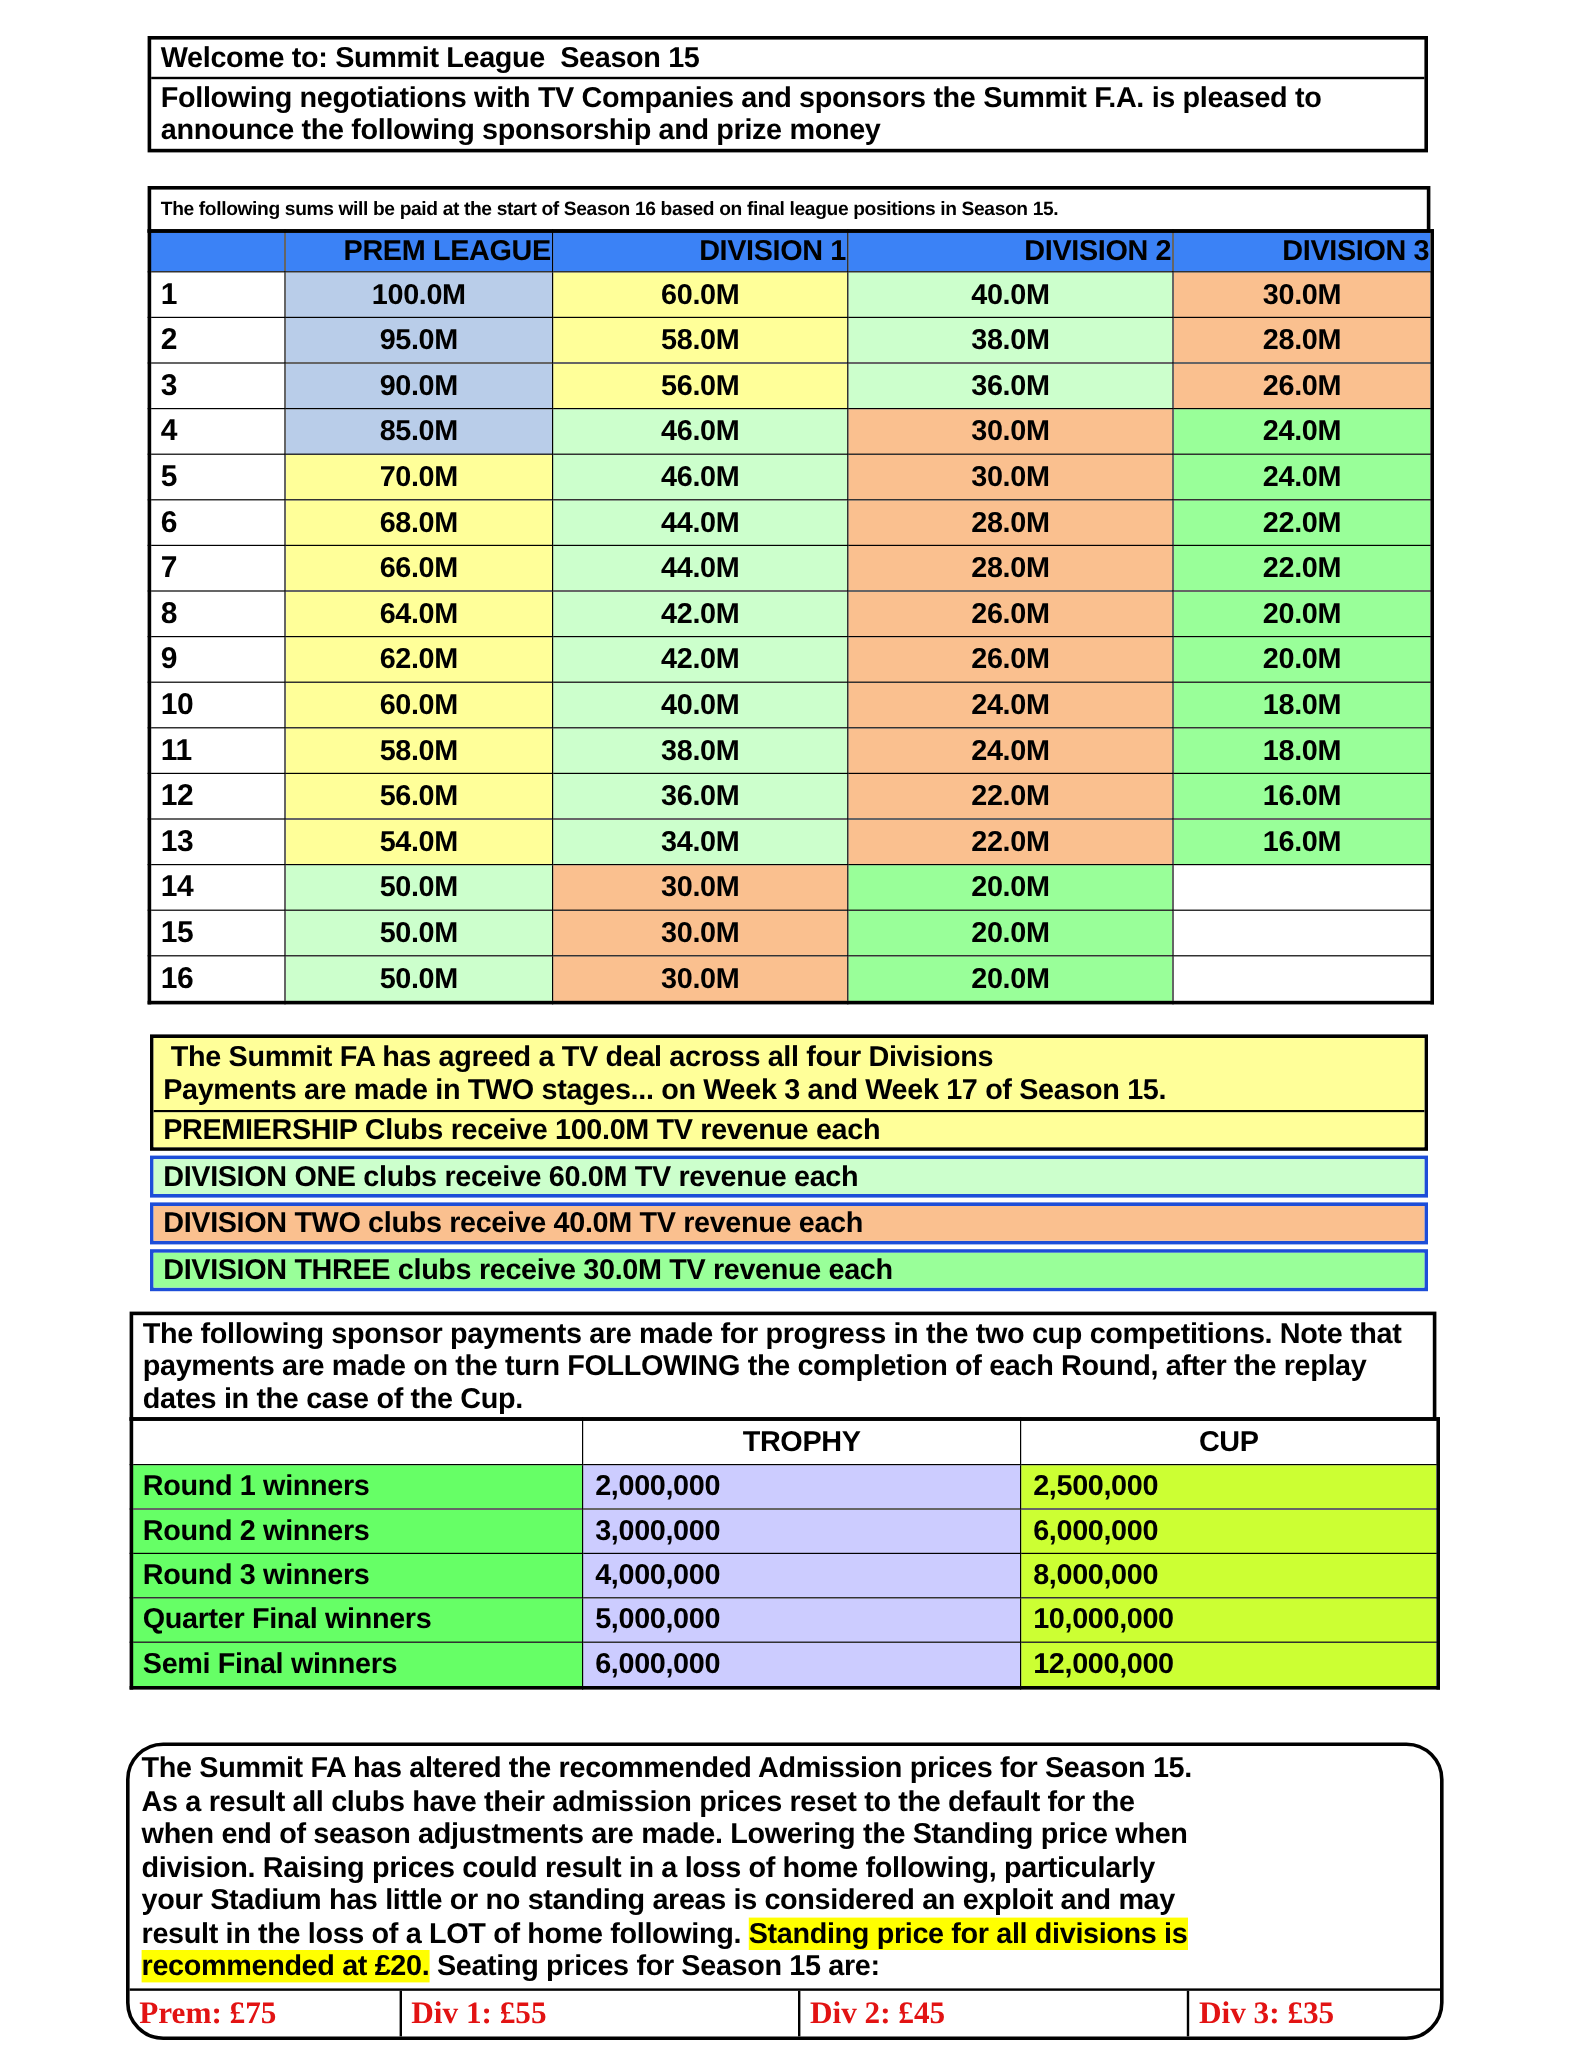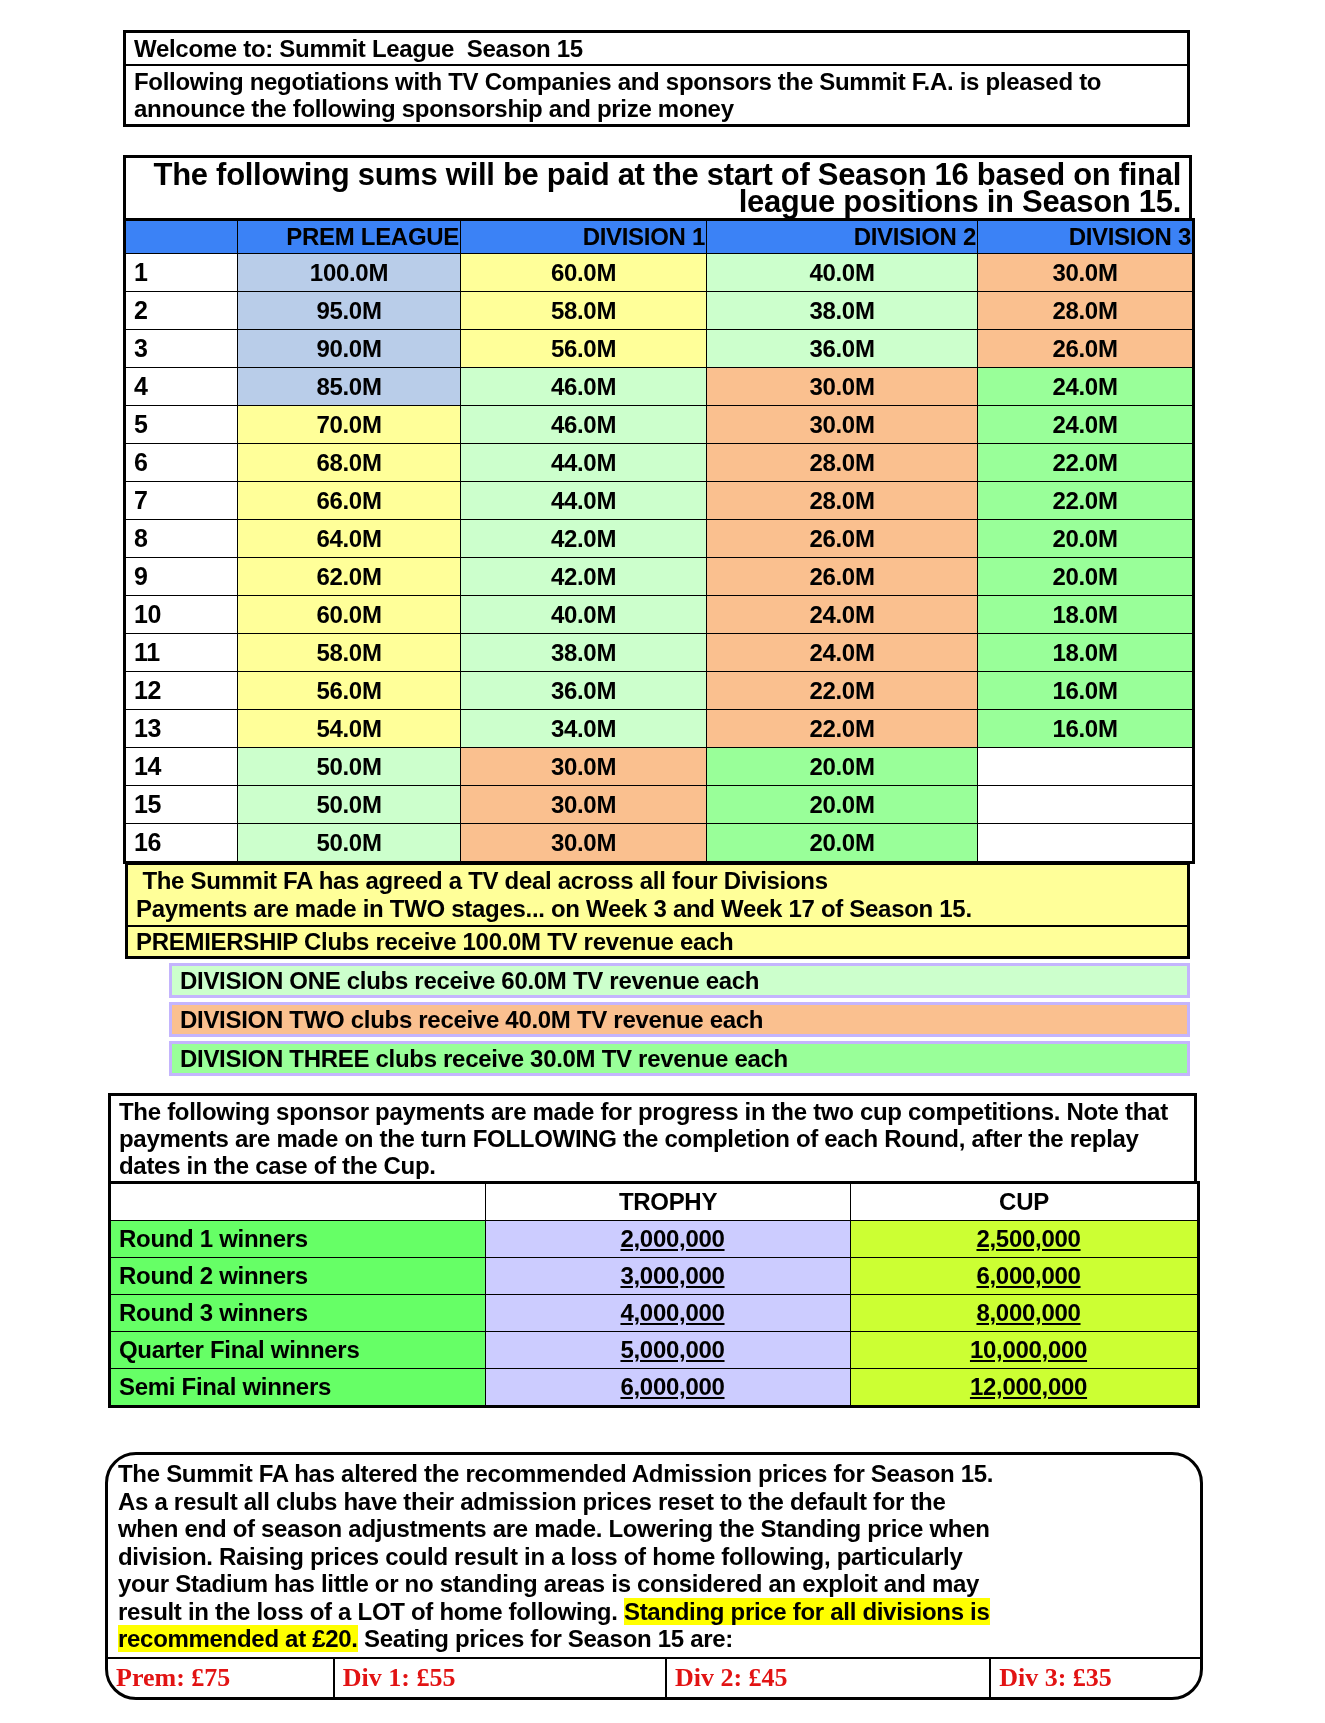--- a/index.html
+++ b/index.html
@@ -13,43 +13,43 @@
   
   .box { border:3px solid #000; background:#fff; box-sizing:border-box; }
 
   
   #welcome-box { position:absolute; left:123px; top:30px; width:1067px; }
   .welcome-line1 { font-size:24px; line-height:29px; padding:1px 8px; border-bottom:2px solid #000; }
   .welcome-line2 { font-size:24px; line-height:27px; padding:2px 8px; }
 
   
   #prize-section { position:absolute; left:123px; top:155px; width:1069px; }
-  .prize-intro { font-size:31px; line-height:27px; padding:3px 8px;text-align:right; }
+  .prize-intro { font-size:16px; line-height:27px; padding:3px 8px; }
   table { border-collapse:collapse; table-layout:fixed; width:100%; }
   #prize-table { margin-top:-3px; border:3px solid #000; }
   #prize-table td { border:1.5px solid #000; vertical-align:middle; overflow:hidden; }
   .prize-head td { height:30px; font-size:24px; text-align:right; padding-left:6px; background:#3b82f6; }
   .pos-cell { height:35px; font-size:25px; text-align:left; padding-left:8px; background:#fff; }
   .val-cell { height:35px; font-size:24px; text-align:center; }
   tr.thick-bottom td { border-bottom-width:4px; }
 
   
   #tv-section { position:absolute; left:125px; top:862px; width:1065px; }
   .tv-intro { background:#ffff99; font-size:24px; line-height:28px; padding:2px 8px; border-bottom:2px solid #000; }
   .tv-row { font-size:24px; line-height:27px; padding:1px 8px; }
-  .tv-row-box { border:3px solid #c4b5fd; margin-top:4px; box-sizing:border-box;margin-left:44px; }
+  .tv-row-box { border:3px solid #1d4ed8; margin-top:4px; box-sizing:border-box; }
 
   
   #cup-section { position:absolute; left:108px; top:1093px; width:1089px; }
   .cup-intro { font-size:24px; line-height:27px; padding:2px 8px; }
   #cup-table { margin-top:-3px; border:3px solid #000; }
   #cup-table td { border:1.5px solid #000; vertical-align:middle; overflow:hidden; }
   .cup-head td { height:34px; font-size:24px; text-align:center; background:#fff; }
   .cup-label { height:34px; font-size:24px; text-align:left; padding-left:8px; }
-  .cup-val { height:34px; font-size:24px; text-align:center; padding-left:10px;text-decoration:underline; }
+  .cup-val { height:34px; font-size:24px; text-align:left; padding-left:10px; }
 
   
   #admission-section { position:absolute; left:105px; top:1452px; width:1098px;border-radius:31px; }
   .adm-text { padding:5px 10px 4px 10px; }
   .adm-line { font-size:24px; line-height:27.5px; white-space:pre; }
   .hl { background:#ffff00; }
   .price-row { display:flex; border-top:2px solid #000; height:38px; }
   .price-cell {
     box-sizing:border-box; border-right:2px solid #000;
     display:flex; align-items:center; padding-left:8px;

